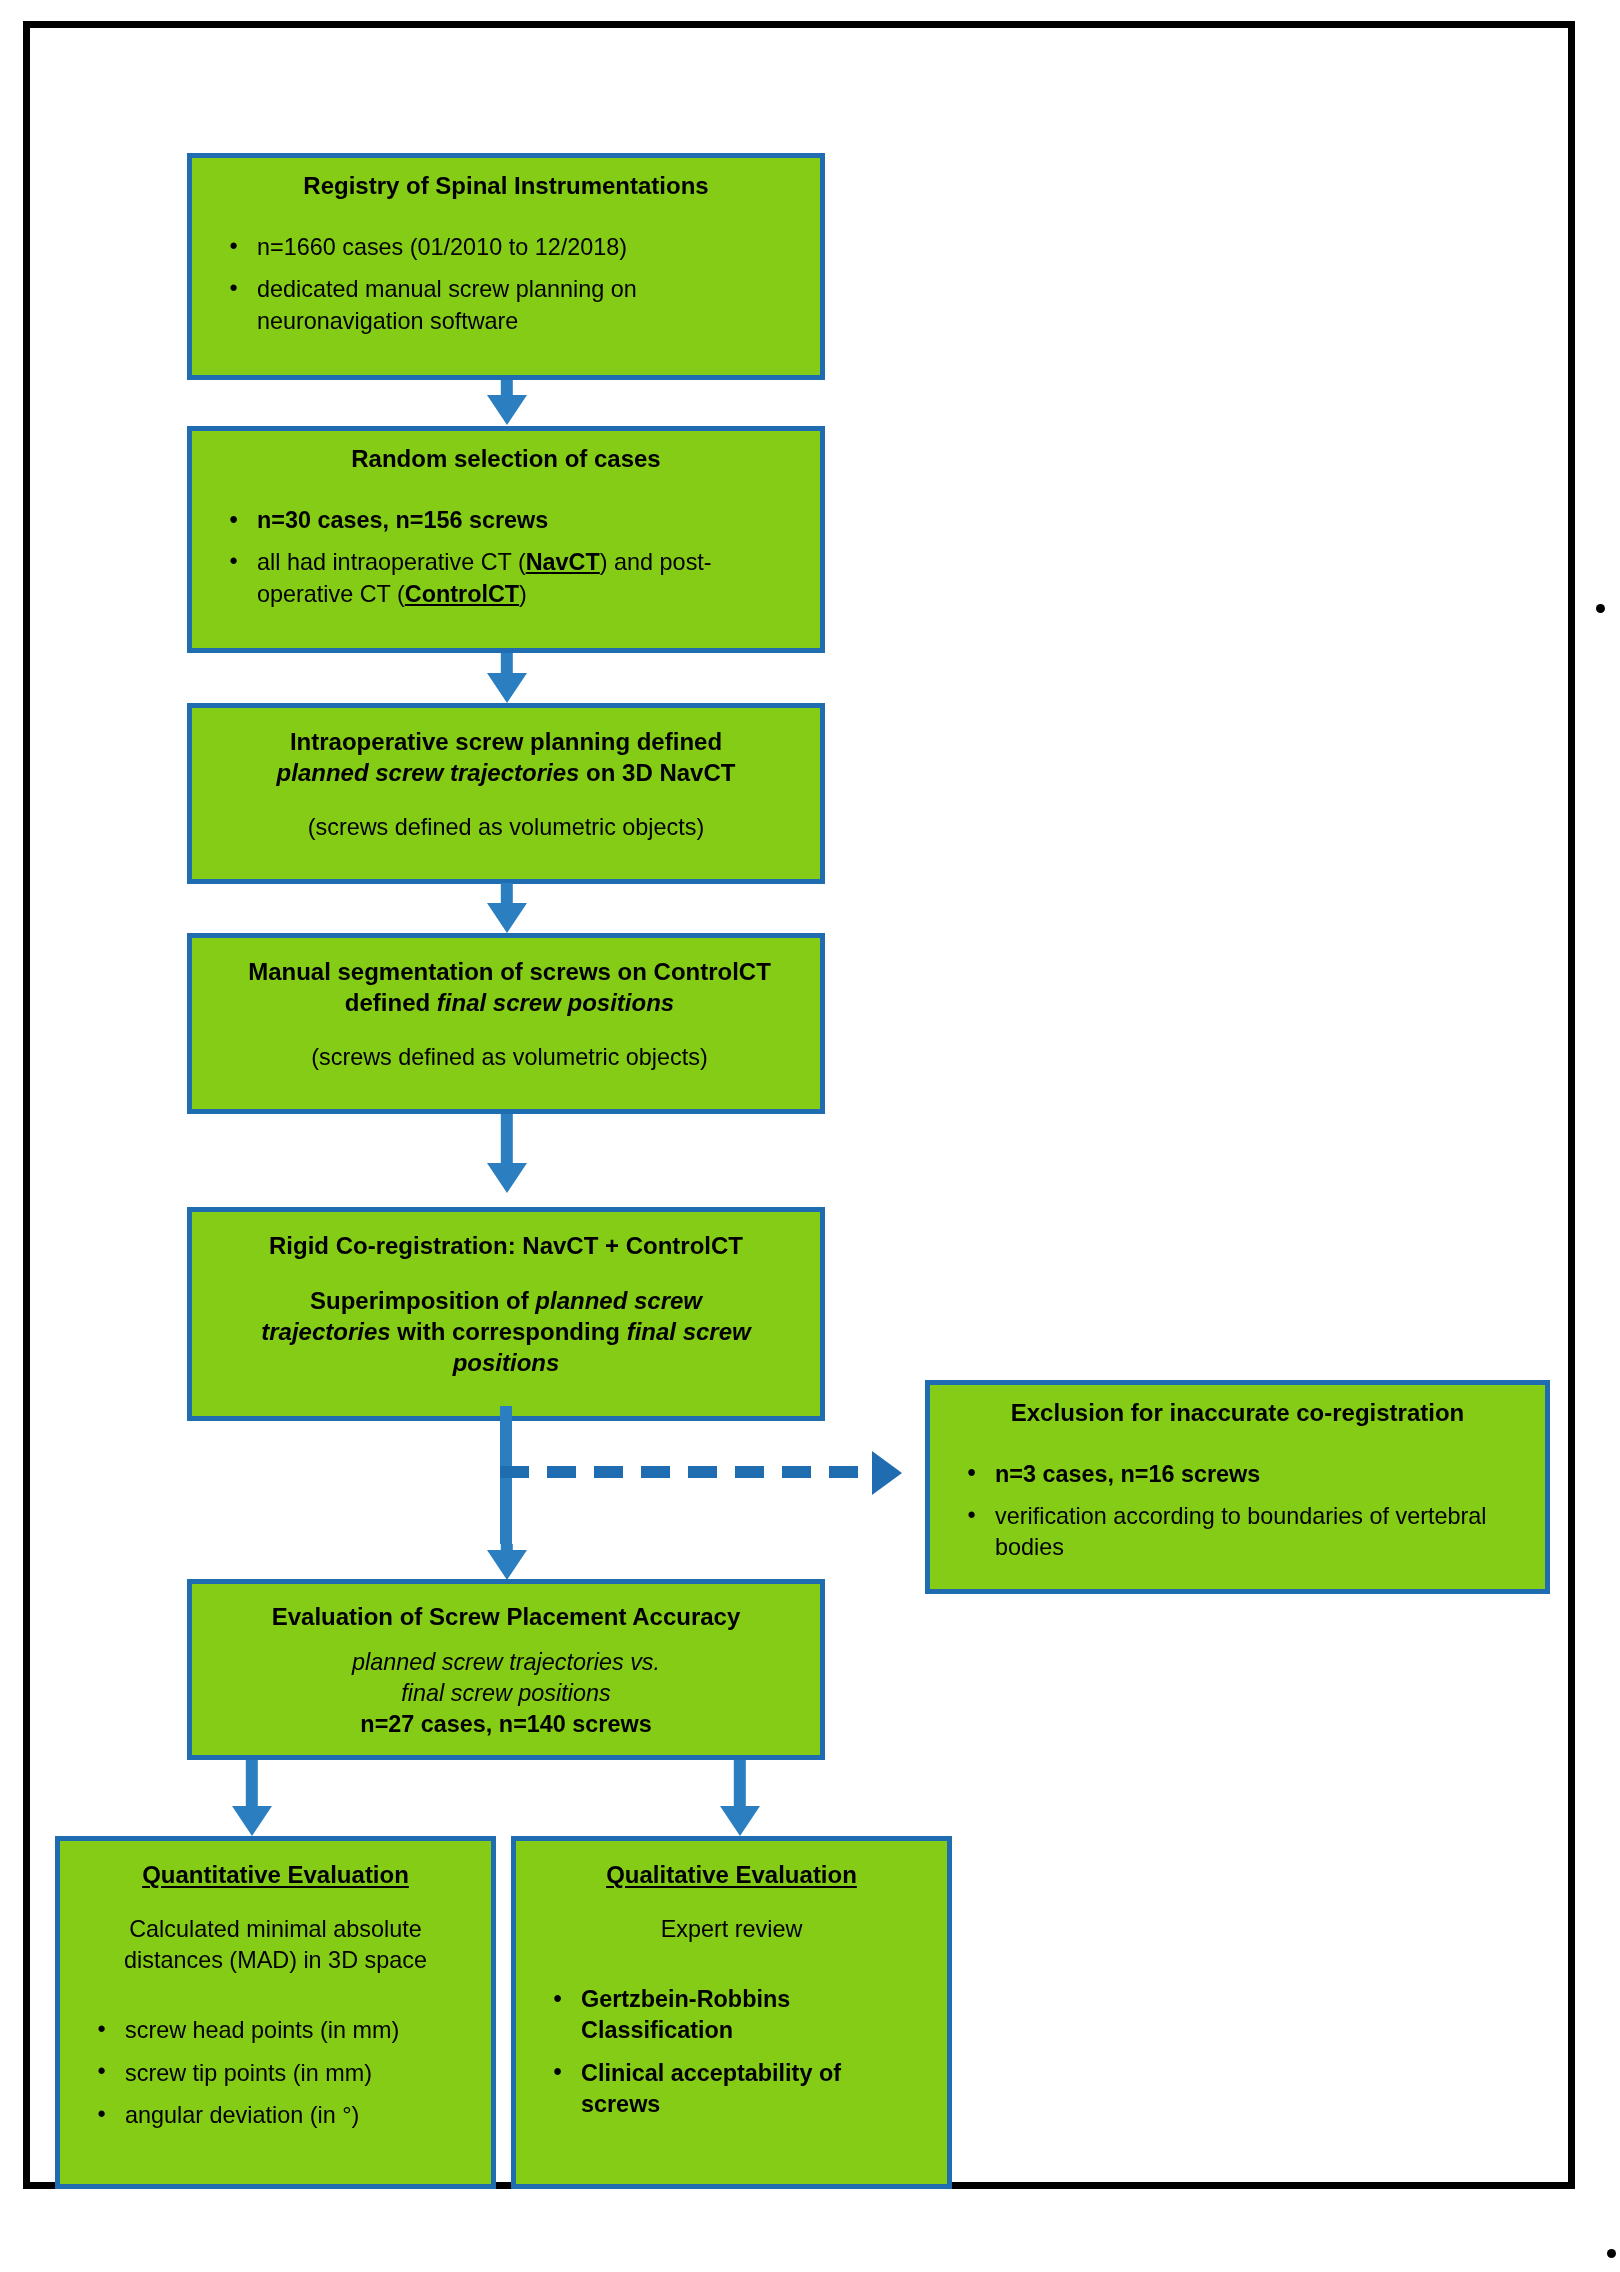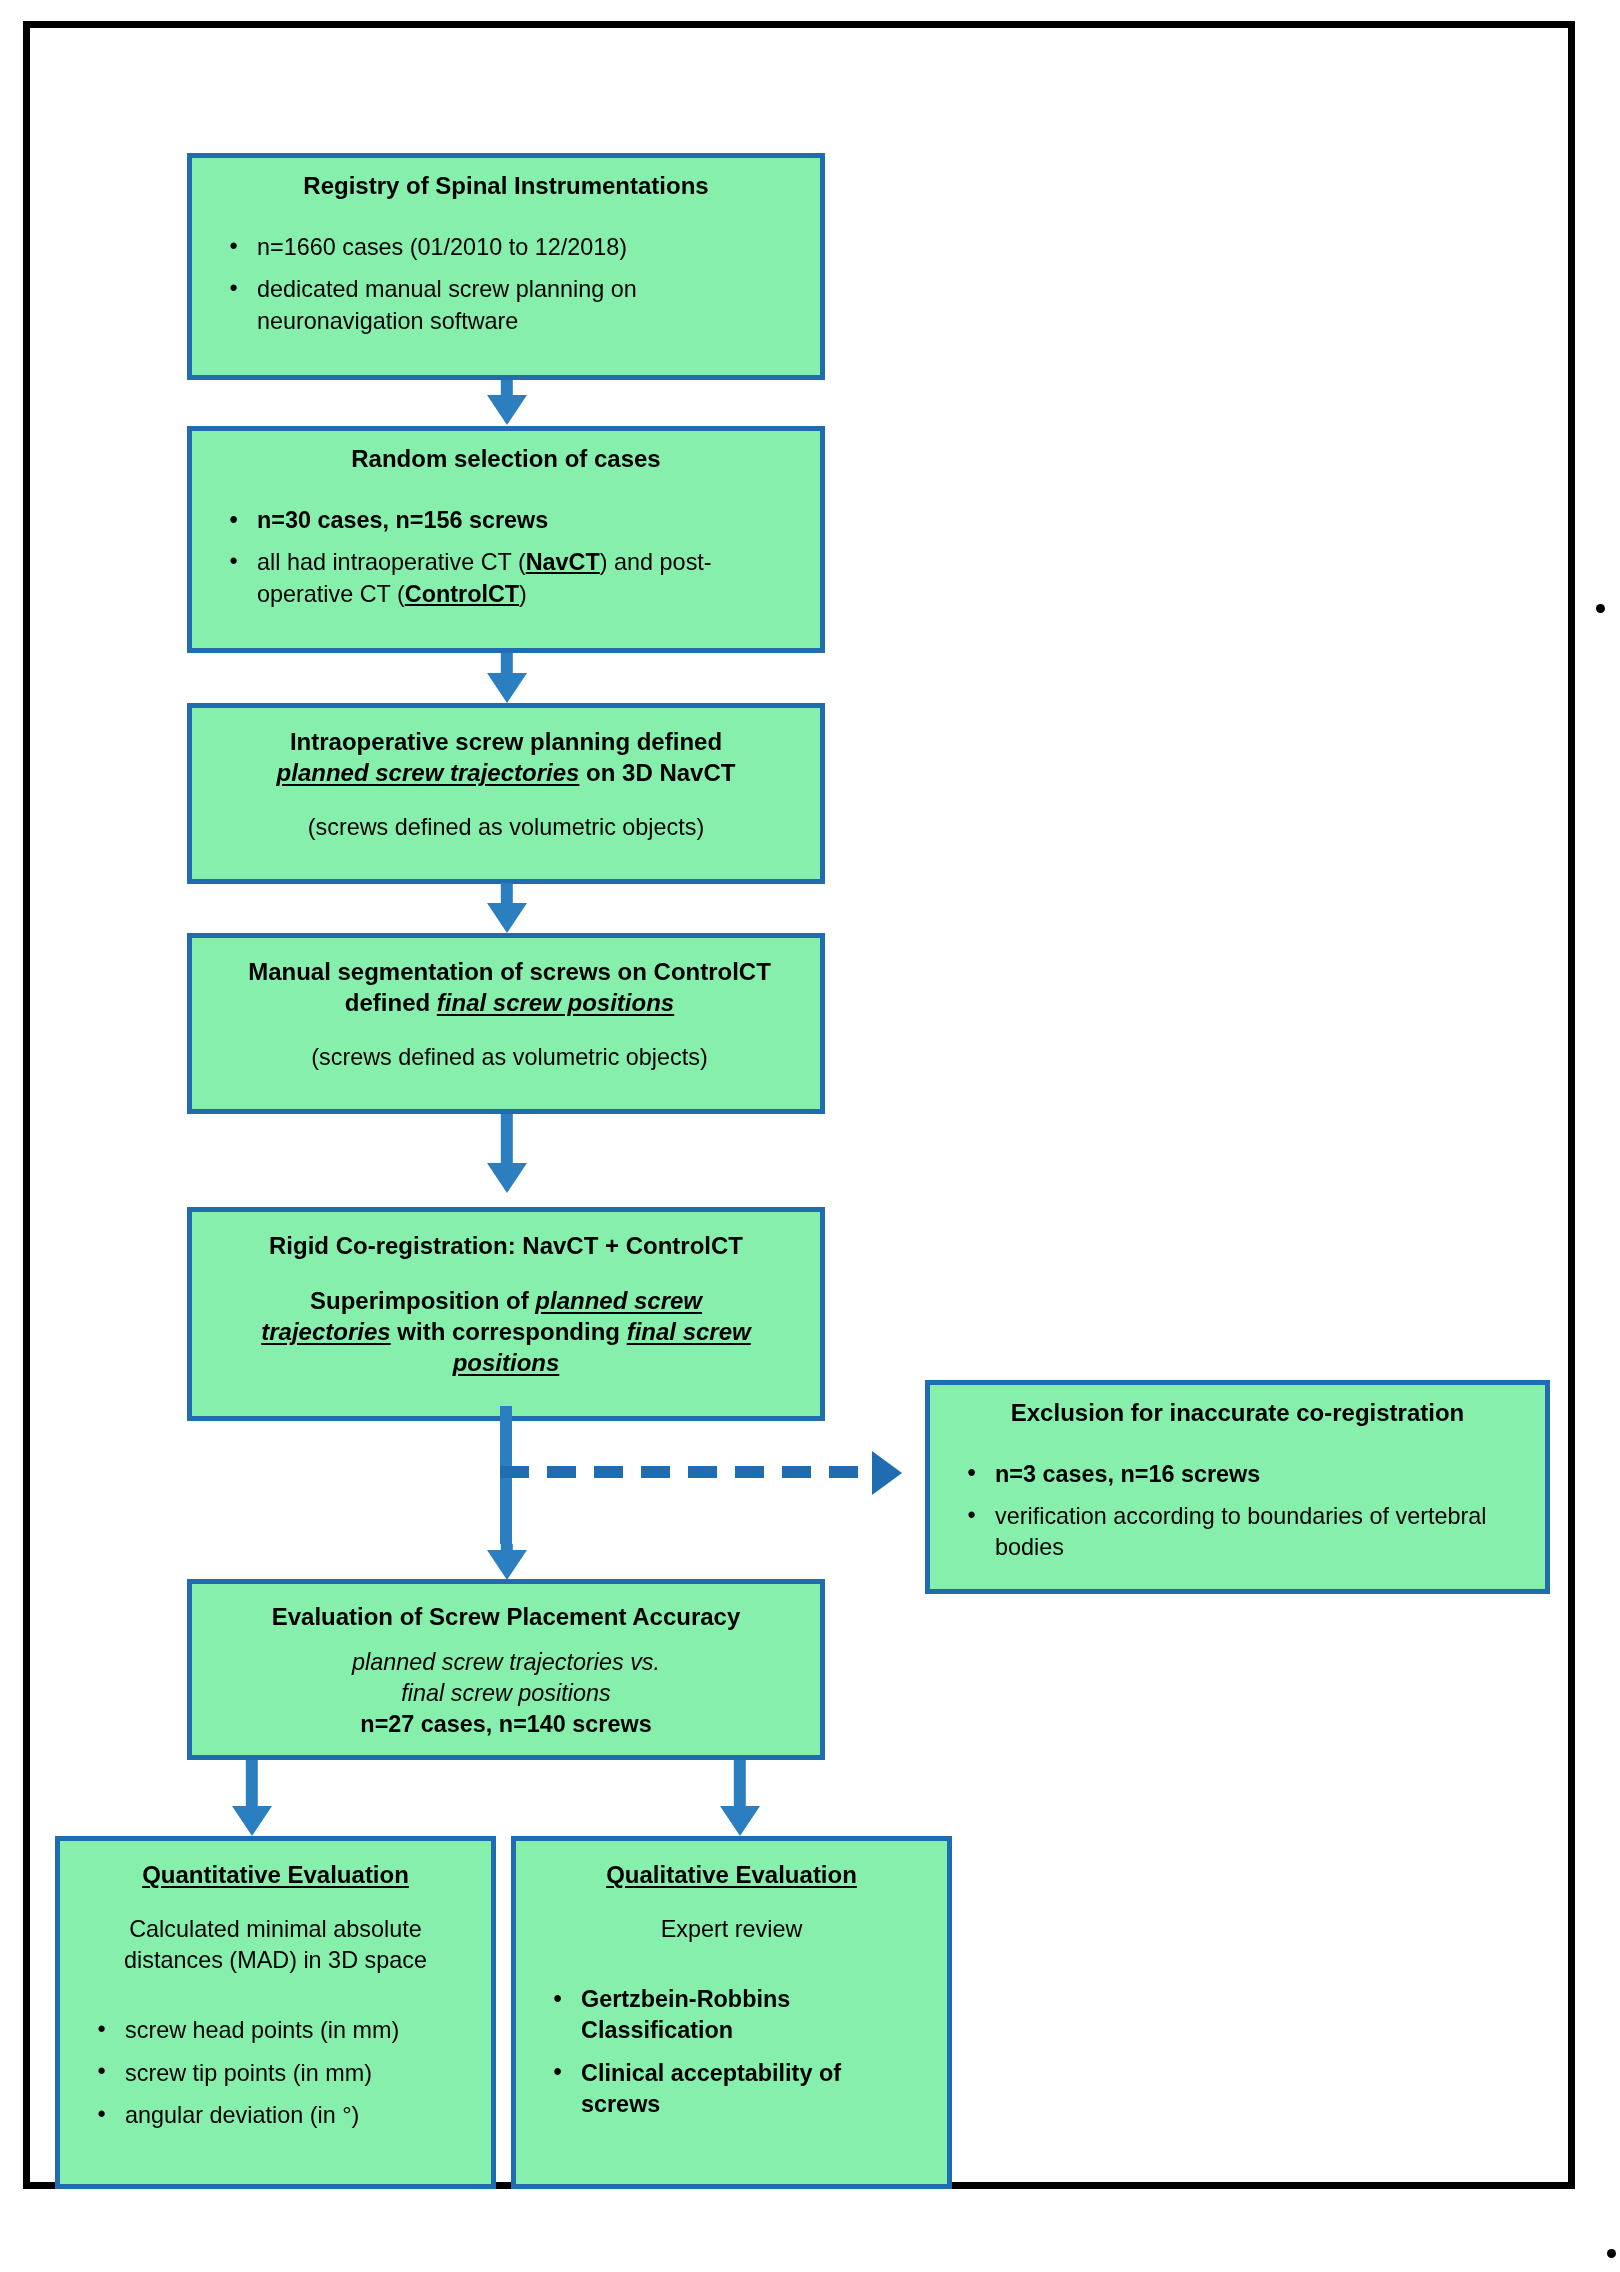--- a/index.html
+++ b/index.html
@@ -36,21 +36,21 @@
     width: 9px;
     height: 9px;
     background: #000000;
     border-radius: 50%;
   }
 
   
   .node {
     position: absolute;
     box-sizing: border-box;
-    background: #86efac;
+    background: #84cc16;
     border: 5.5px solid #1f6cb0;
     font-size: 23.4px;
     line-height: 1.32;
     color: #000000;
   }
   .node-inner {
     padding: 12.4px 18px 12.4px 18px;
   }
   .node-title {
     font-weight: bold;
@@ -90,21 +90,21 @@
     content: "\2022";
     position: absolute;
     left: -27.6px;
     top: -1.4px;
     font-size: 23.4px;
     line-height: 1.34;
     color: #000000;
   }
   ul.bullets li.bold { font-weight: bold; }
 
-  .u { text-decoration: underline; text-underline-offset: 2.8px; text-align: center; }
+  .u { text-underline-offset: 2.8px; text-align: center; }
   .bi { font-weight: bold; font-style: italic; }
   .b { font-weight: bold; text-decoration: underline; }
 
   
   .arrow-v {
     position: absolute;
   }
   .arrow-v .shaft {
     position: absolute;
     left: 50%;

